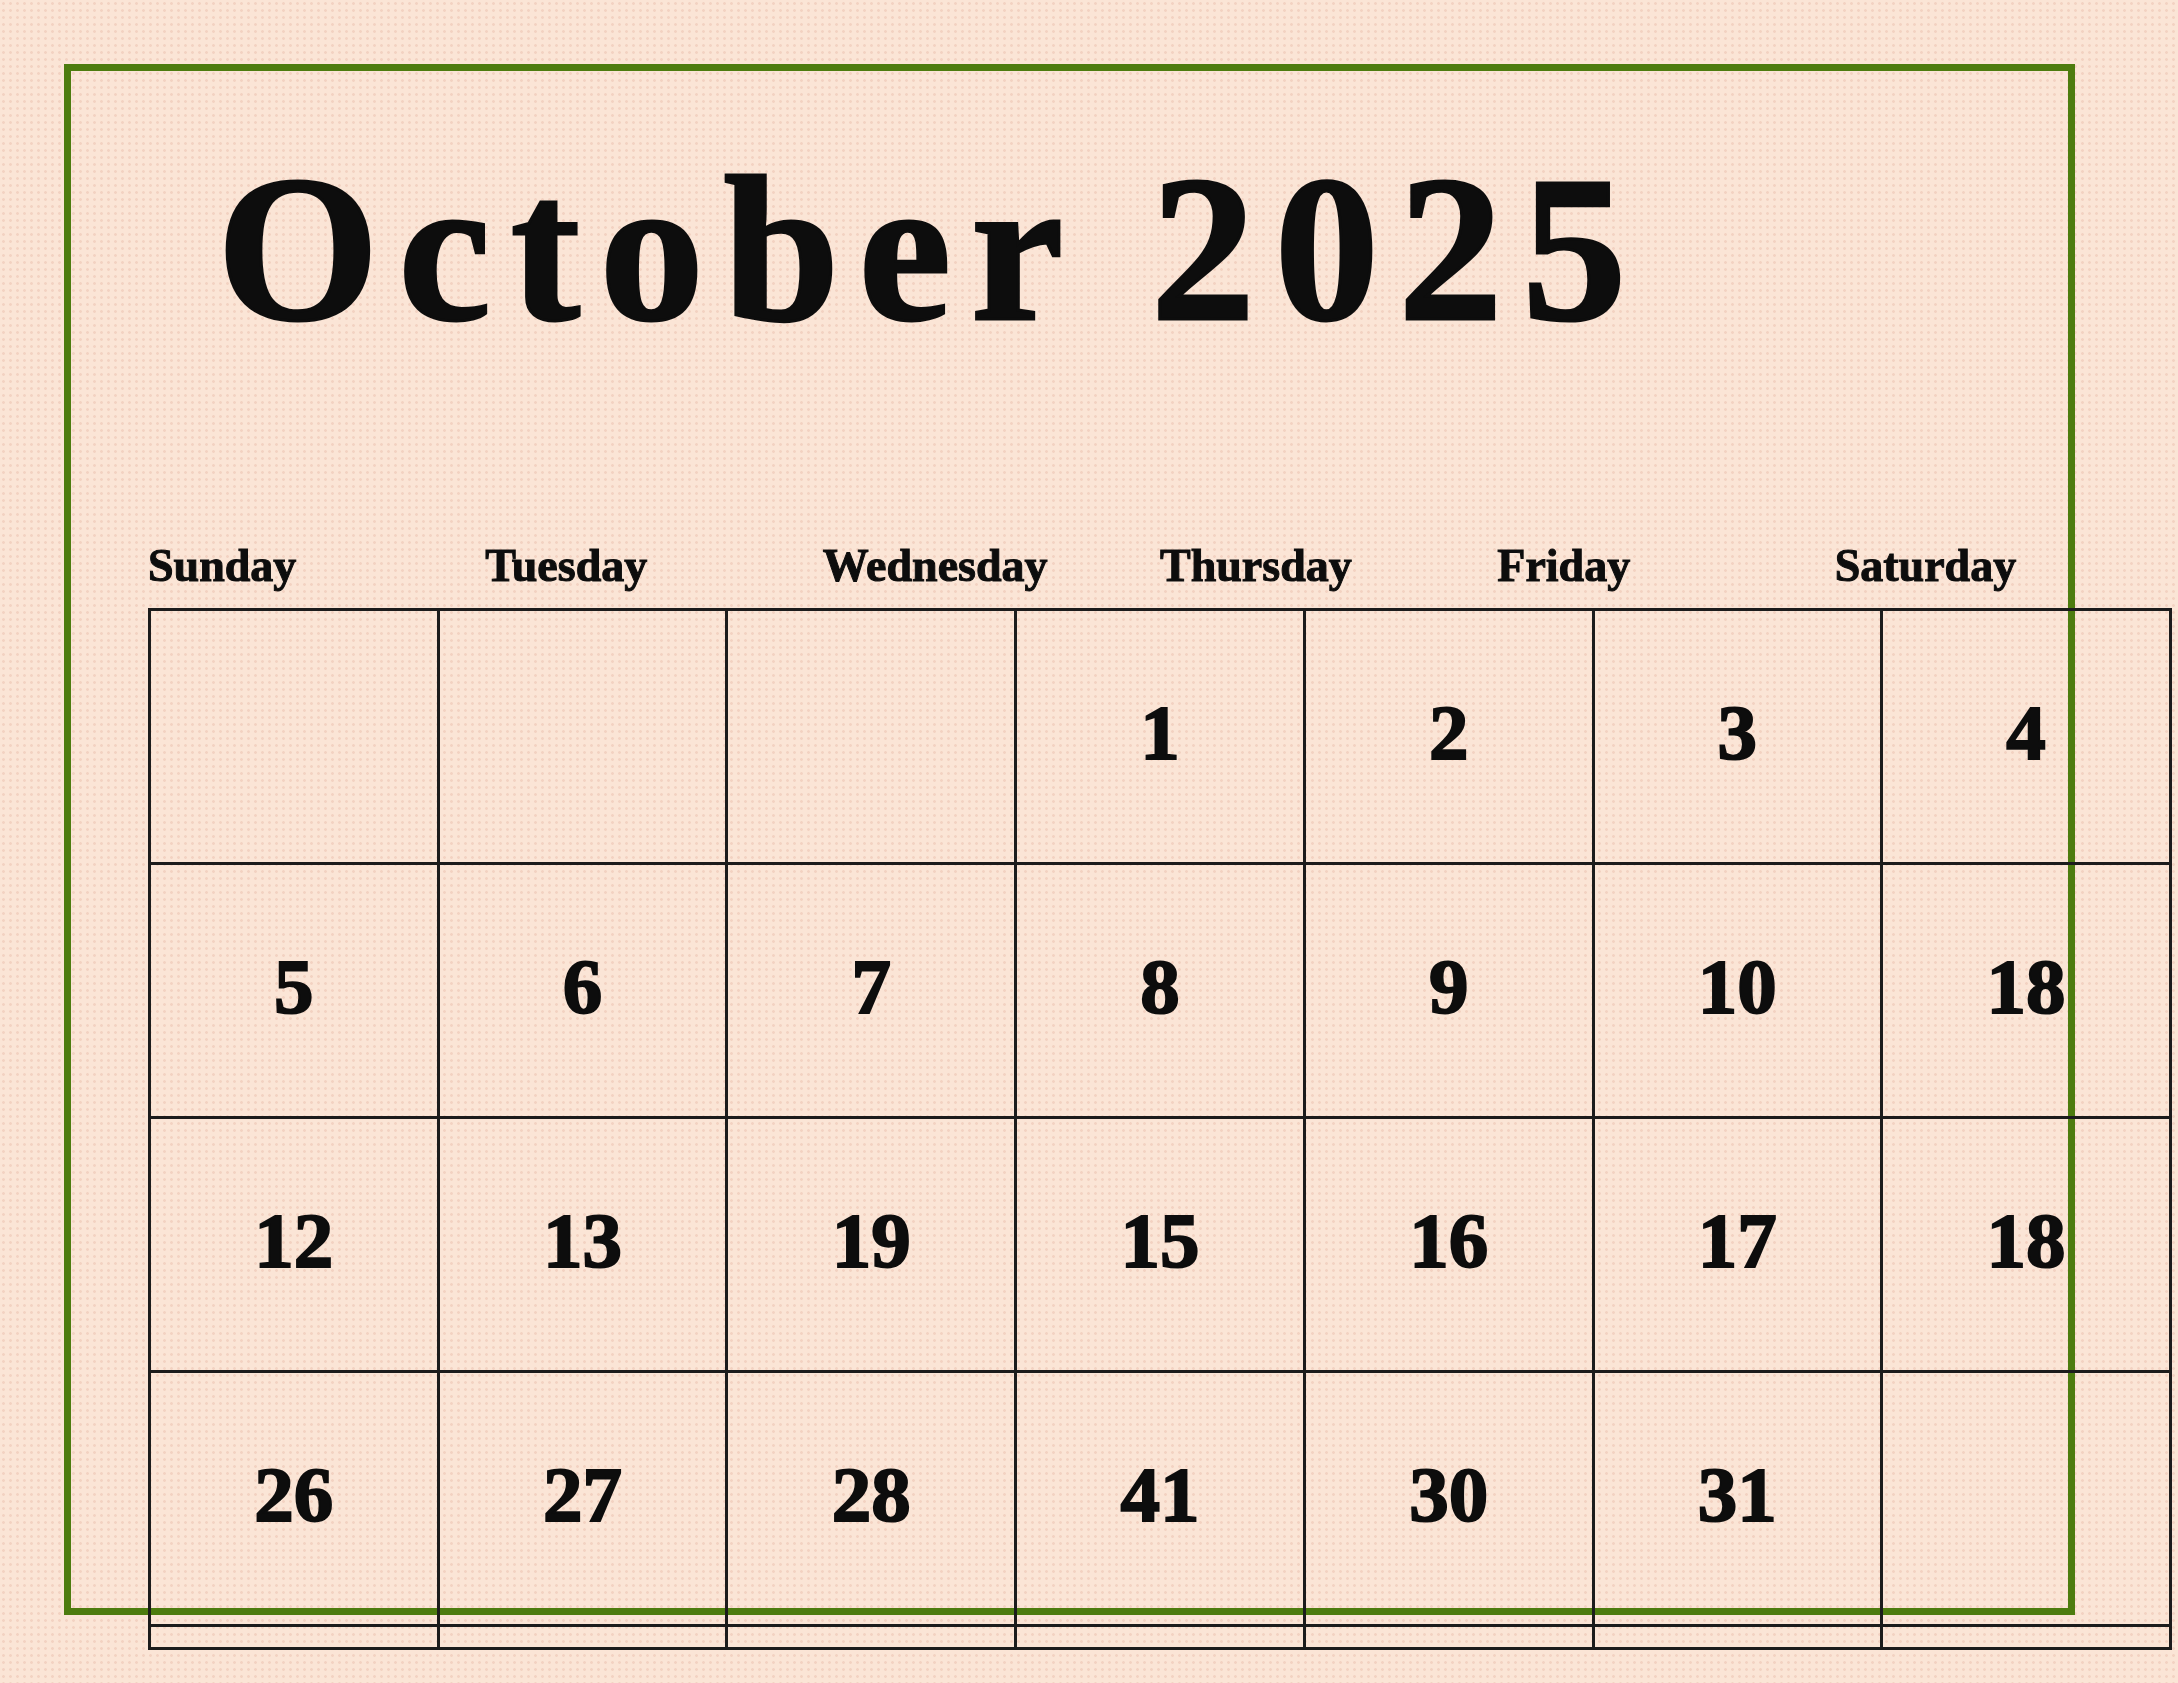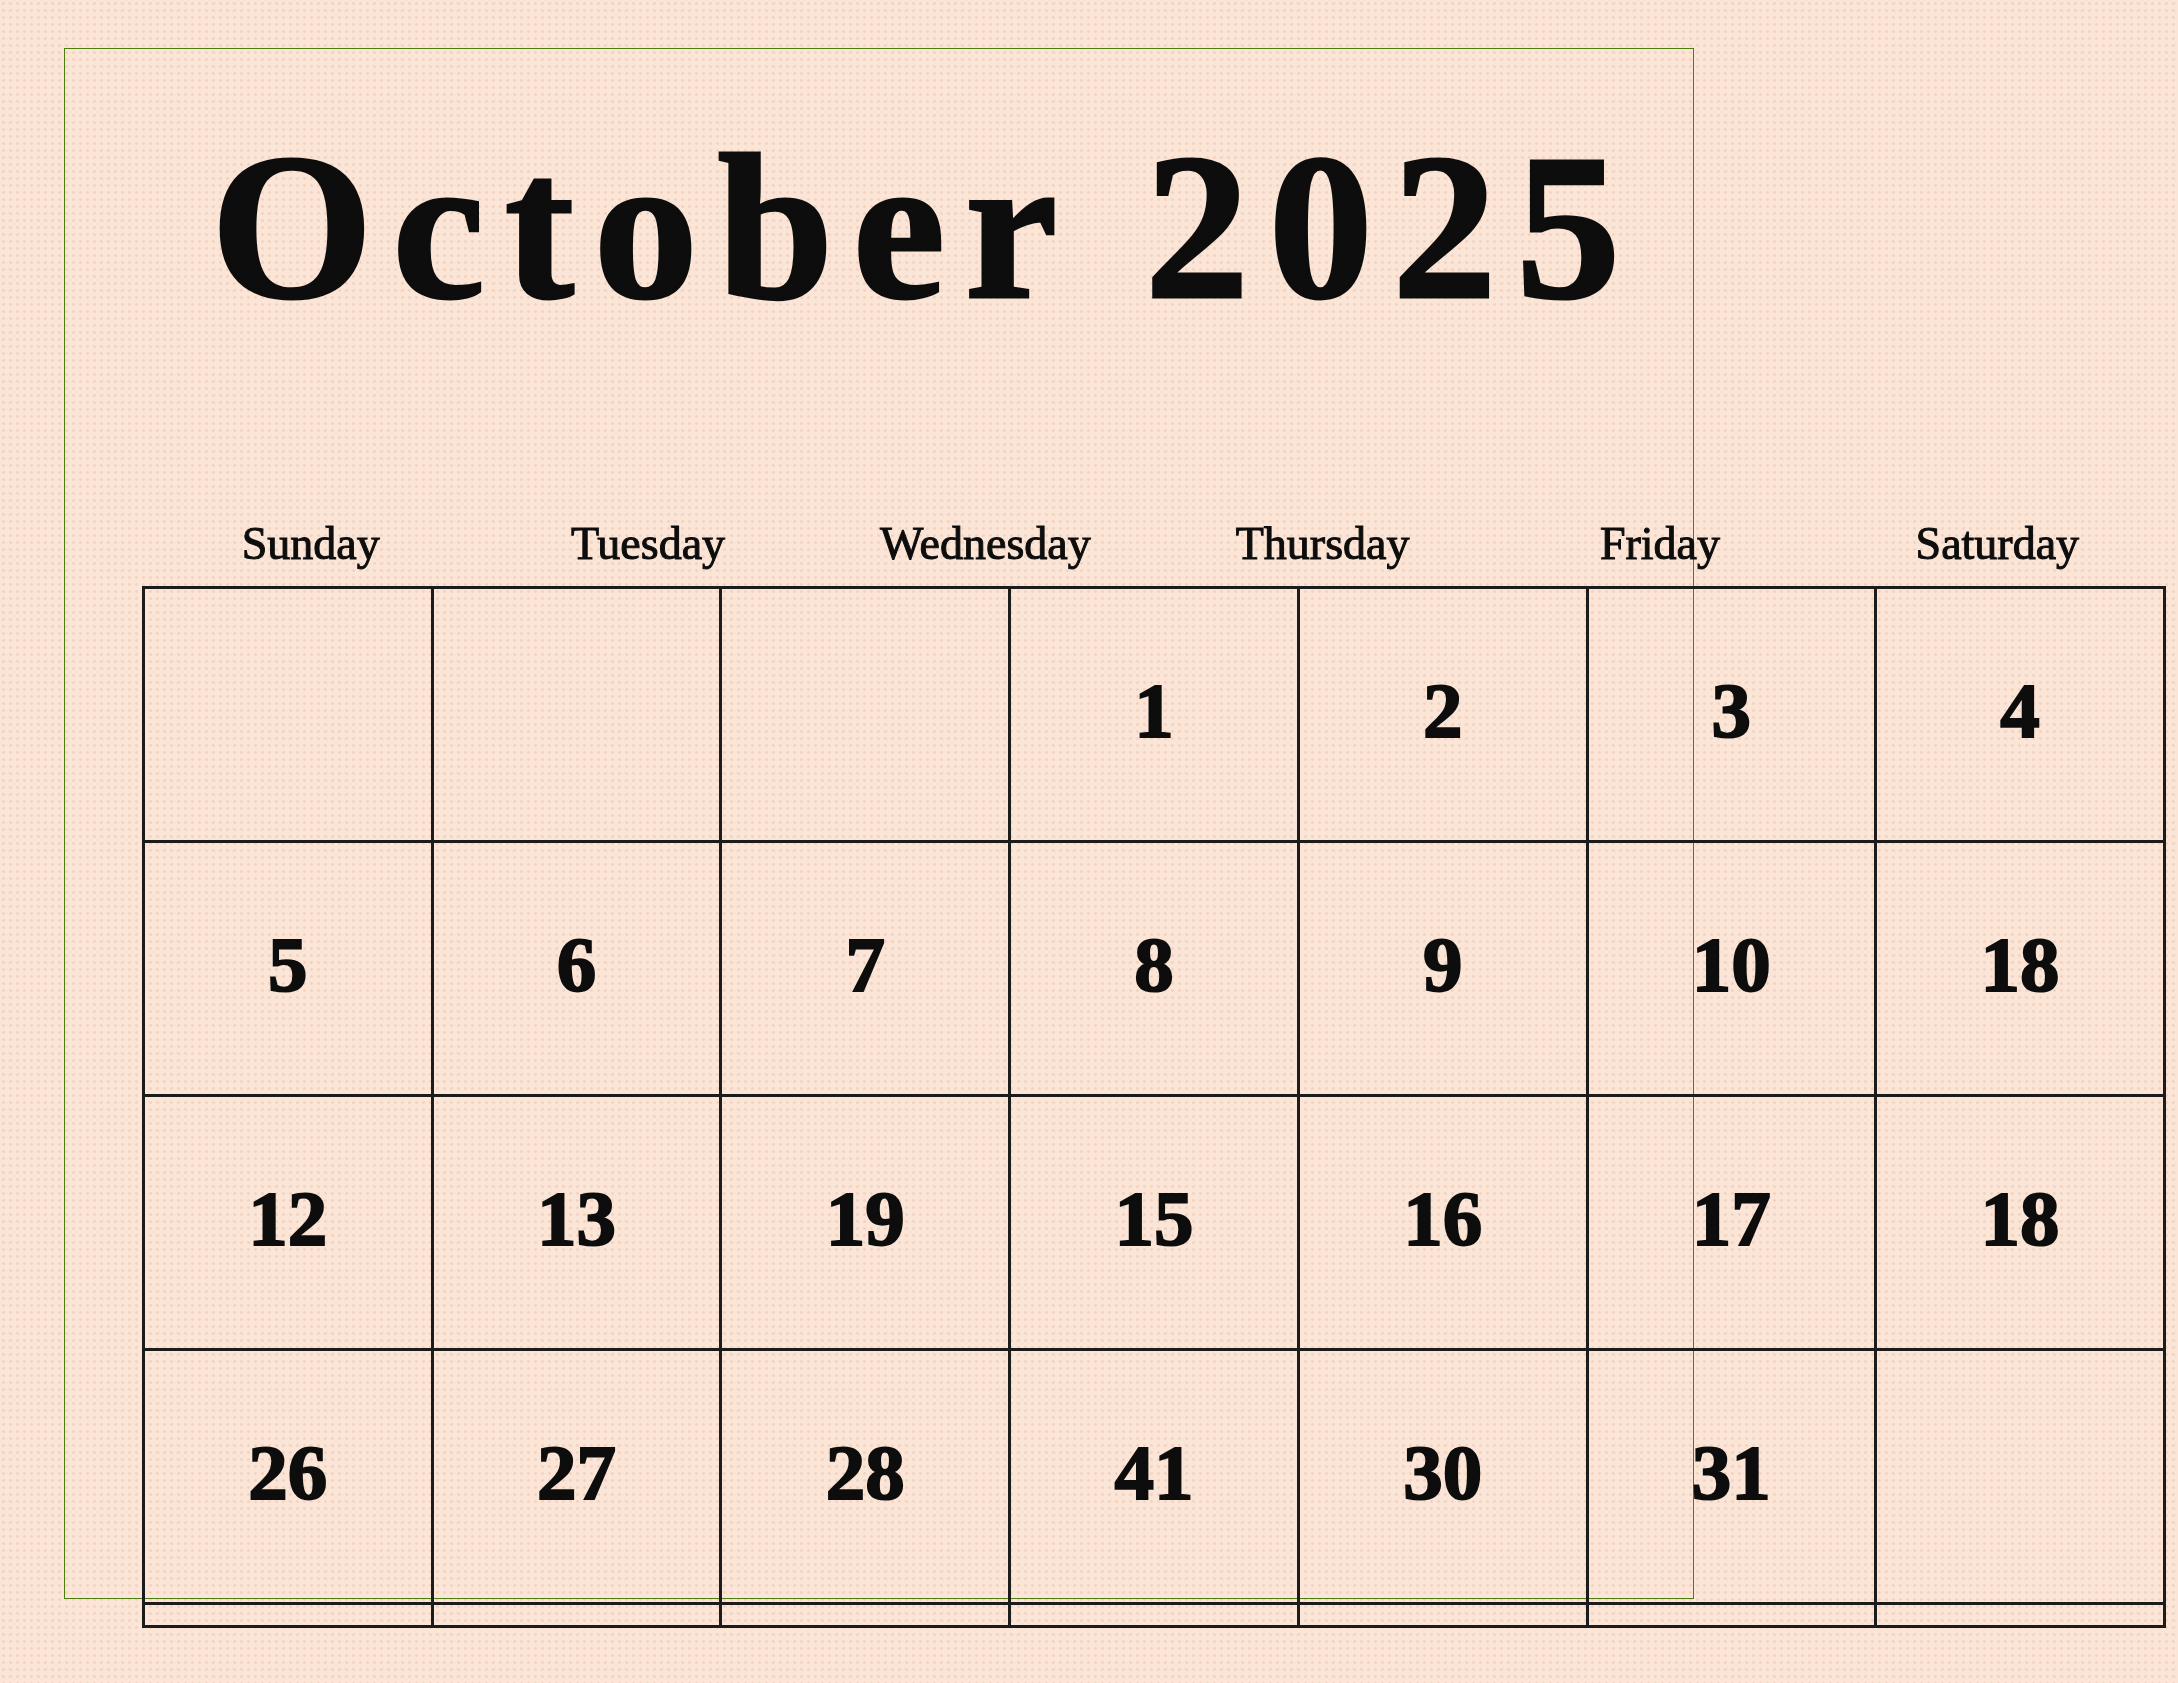--- a/index.html
+++ b/index.html
@@ -15,24 +15,24 @@
     background-color: #fbe5d6;
     background-image: radial-gradient(rgba(219,156,134,0.26) 1.3px, transparent 1.5px);
     background-size: 7px 7px;
     font-family: "Liberation Serif", serif;
     color: #0d0d0d;
   }
 
   .panel {
     position: absolute;
     left: 64px;
-    top: 48px;
-    width: 1630px;
+    top: 64px;
+    width: 2011px;
     height: 1551px;
-    border: 1px solid #4d7c0f;
+    border: 7px solid #4d7c0f;
   }
 
   .title {
     position: absolute;
     left: 146px;
     top: 74px;
     font-size: 208px;
     line-height: 1;
     font-weight: bold;
     letter-spacing: 0.095em;
@@ -43,24 +43,23 @@
   .weekdays {
     position: absolute;
     left: 77px;
     top: 463px;
     width: 2024px;
     display: flex;
   }
 
   .weekdays span {
     flex: 1;
-    text-align: center;
     font-size: 46px;
     line-height: 63px;
-    font-weight: normal;
+    font-weight: bold;
     -webkit-text-stroke: 1px #0d0d0d;
   }
 
   table.grid {
     position: absolute;
     left: 77px;
     top: 537px;
     width: 2024px;
     height: 1042px;
     border-collapse: collapse;

